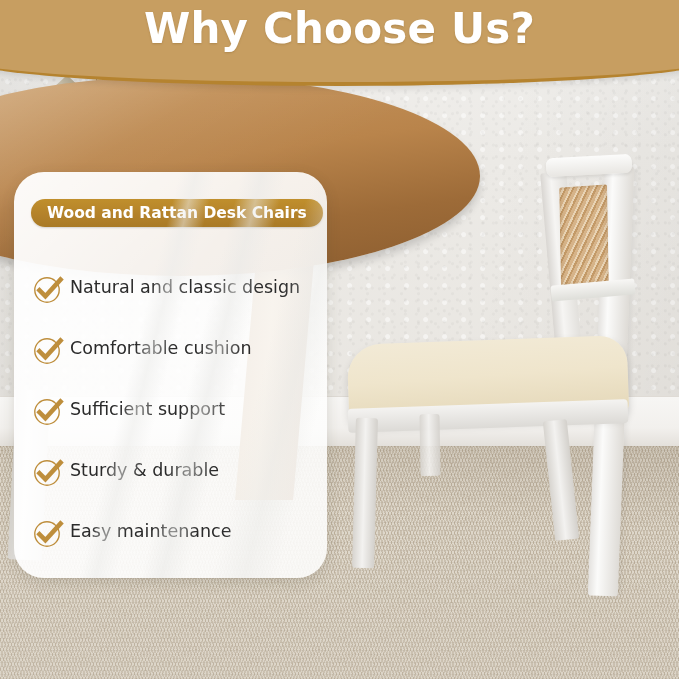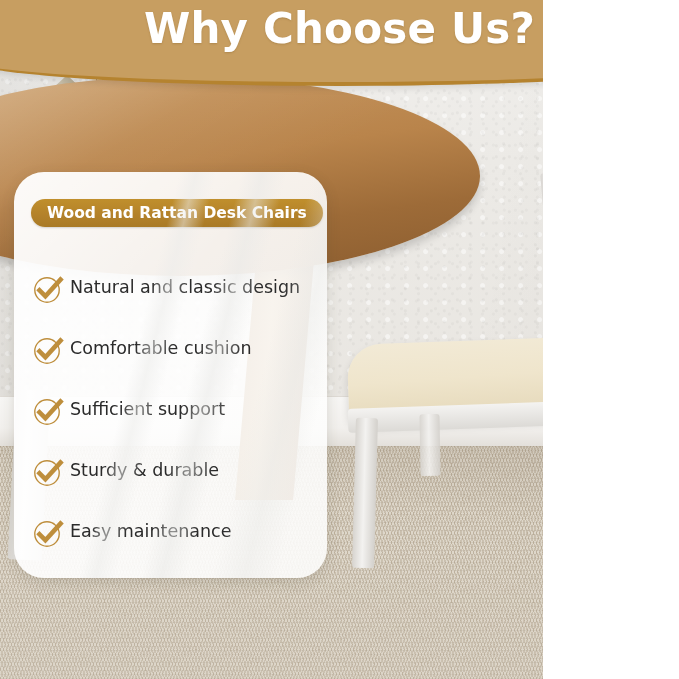--- a/index.html
+++ b/index.html
@@ -7,21 +7,21 @@
     margin: 0;
     padding: 0;
     background: #ffffff;
   }
   body {
     font-family: "Liberation Sans", sans-serif;
   }
 
   #stage {
     position: relative;
-    width: 543px;
+    width: 679px;
     height: 679px;
     overflow: hidden;
     background: #404040;
   }
 
   
   .photo {
     position: absolute;
     inset: 0;
     overflow: hidden;

